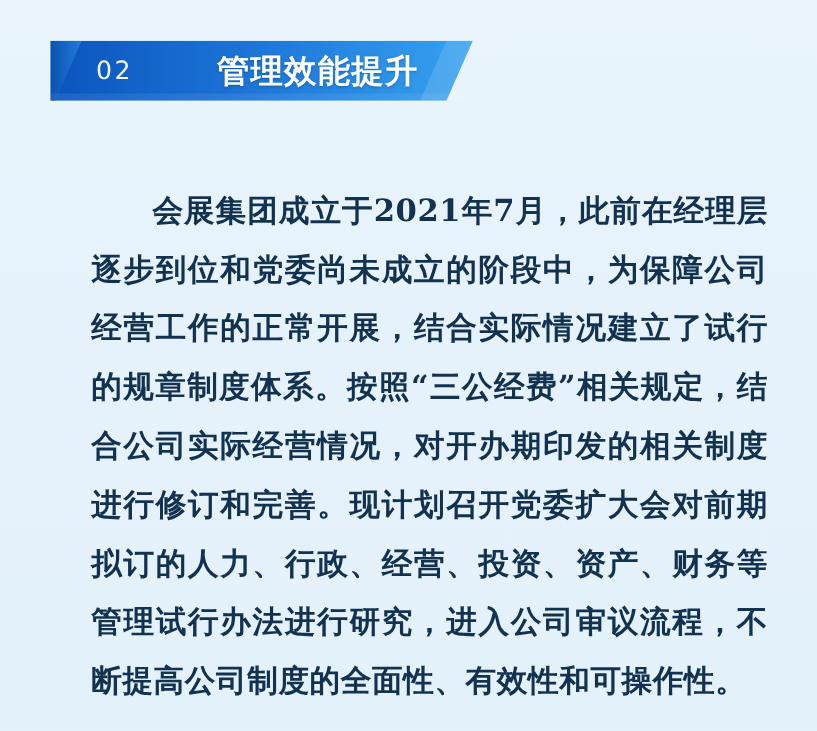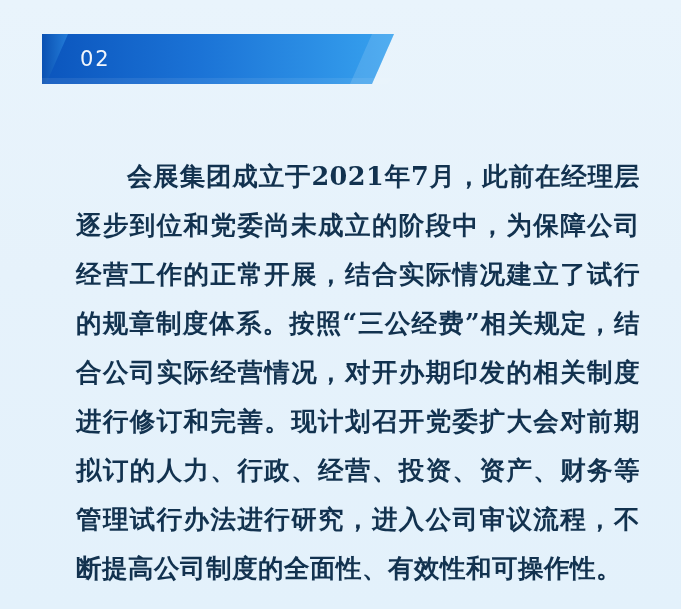--- a/index.html
+++ b/index.html
@@ -104,20 +104,21 @@
           <stop offset="100%" stop-color="#2a87e0"></stop>
         </linearGradient>
       </defs>
       <polygon points="0,0 352,0 330,50 0,50" fill="url(#bannerGrad)"></polygon>
       <polygon points="0,0 26,0 4,50 0,50" fill="url(#bannerGrad2)" opacity="0.75"></polygon>
       <polygon points="330,0 352,0 330,50 308,50" fill="#ffffff" opacity="0.13"></polygon>
       <polygon points="0,44 352,44 345,50 0,50" fill="#ffffff" opacity="0.08"></polygon>
     </svg>
     <div class="banner-text-wrap">
       <span class="banner-num">02</span>
+      <span class="banner-title">管理效能提升</span>
     </div>
   </div>
 
   <div class="content">
     <p class="paragraph">会展集团成立于2021年7月，此前在经理层逐步到位和党委尚未成立的阶段中，为保障公司经营工作的正常开展，结合实际情况建立了试行的规章制度体系。按照“三公经费”相关规定，结合公司实际经营情况，对开办期印发的相关制度进行修订和完善。现计划召开党委扩大会对前期拟订的人力、行政、经营、投资、资产、财务等管理试行办法进行研究，进入公司审议流程，不断提高公司制度的全面性、有效性和可操作性。</p>
   </div>
 
 </div>
 
 </body></html>

